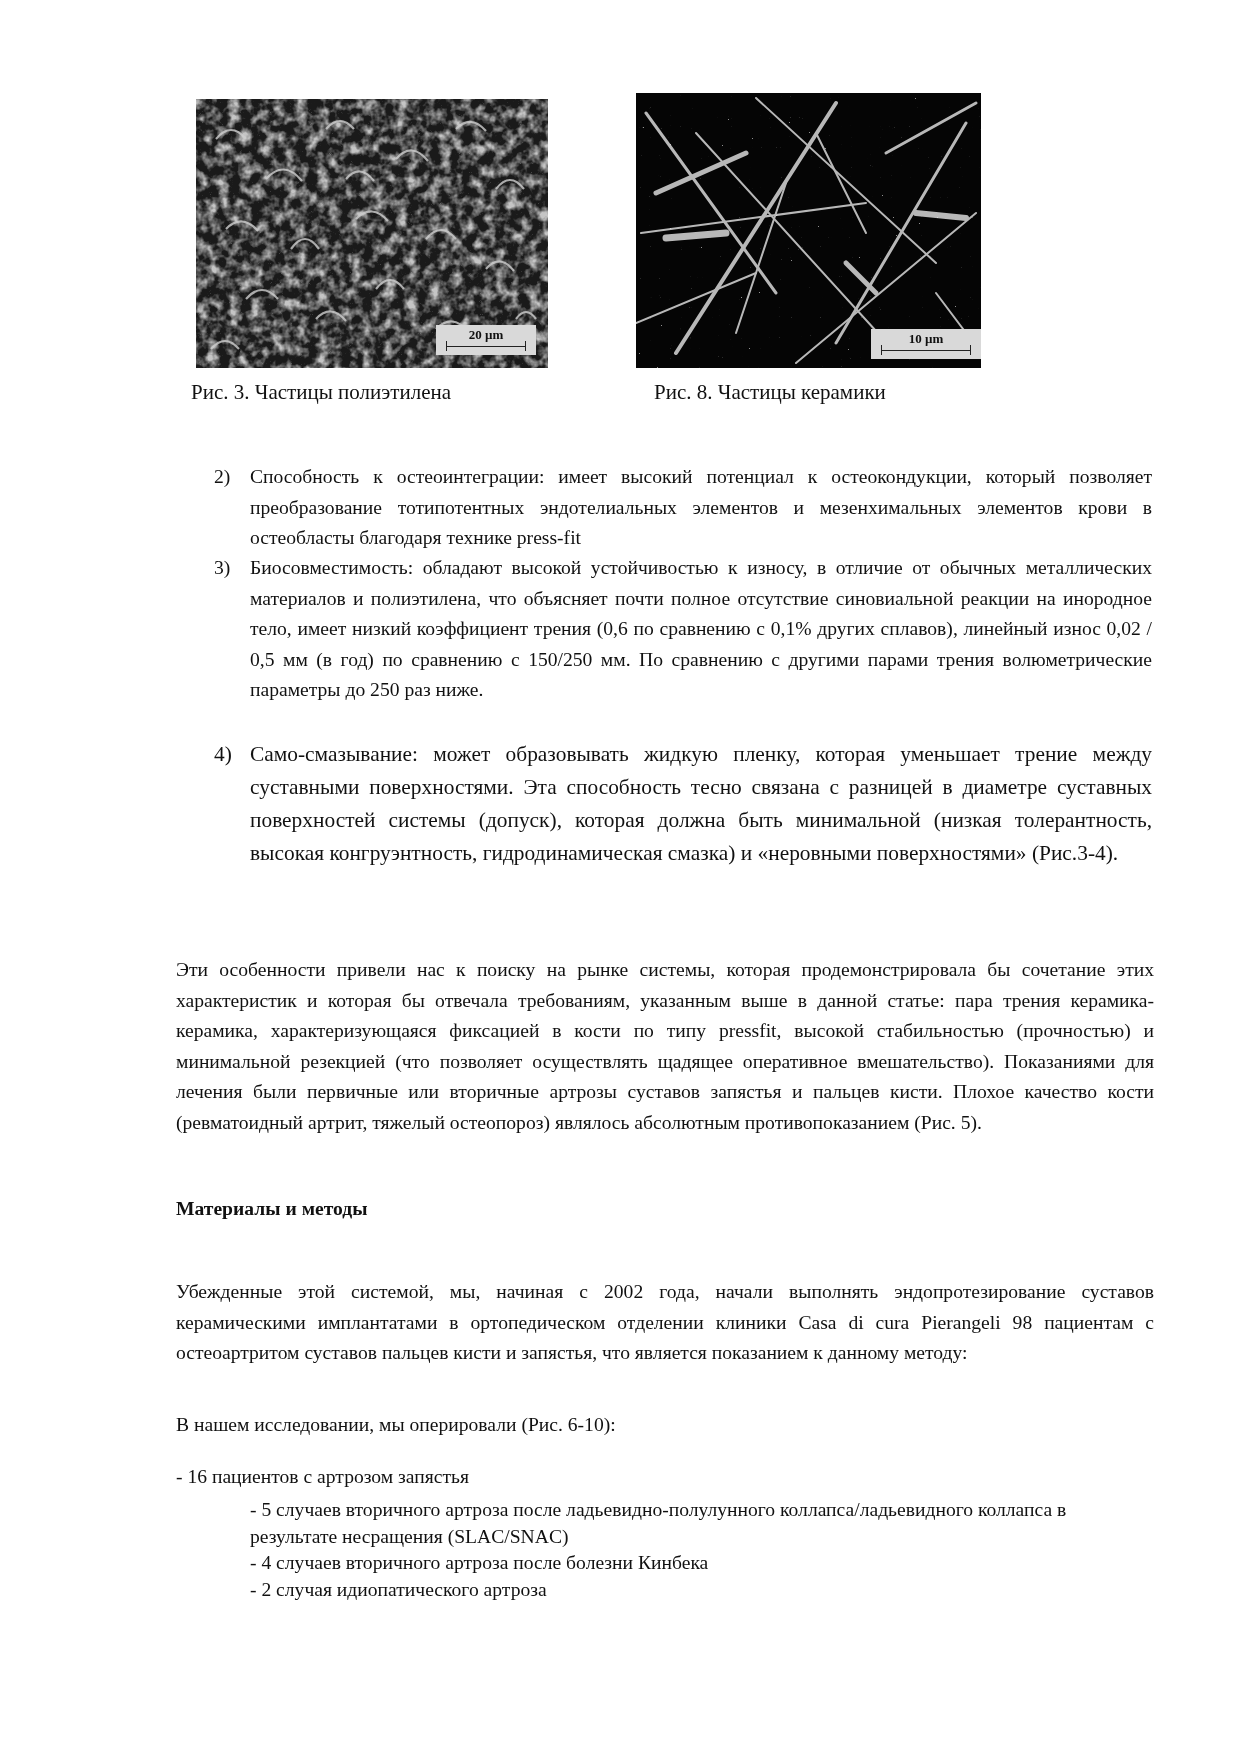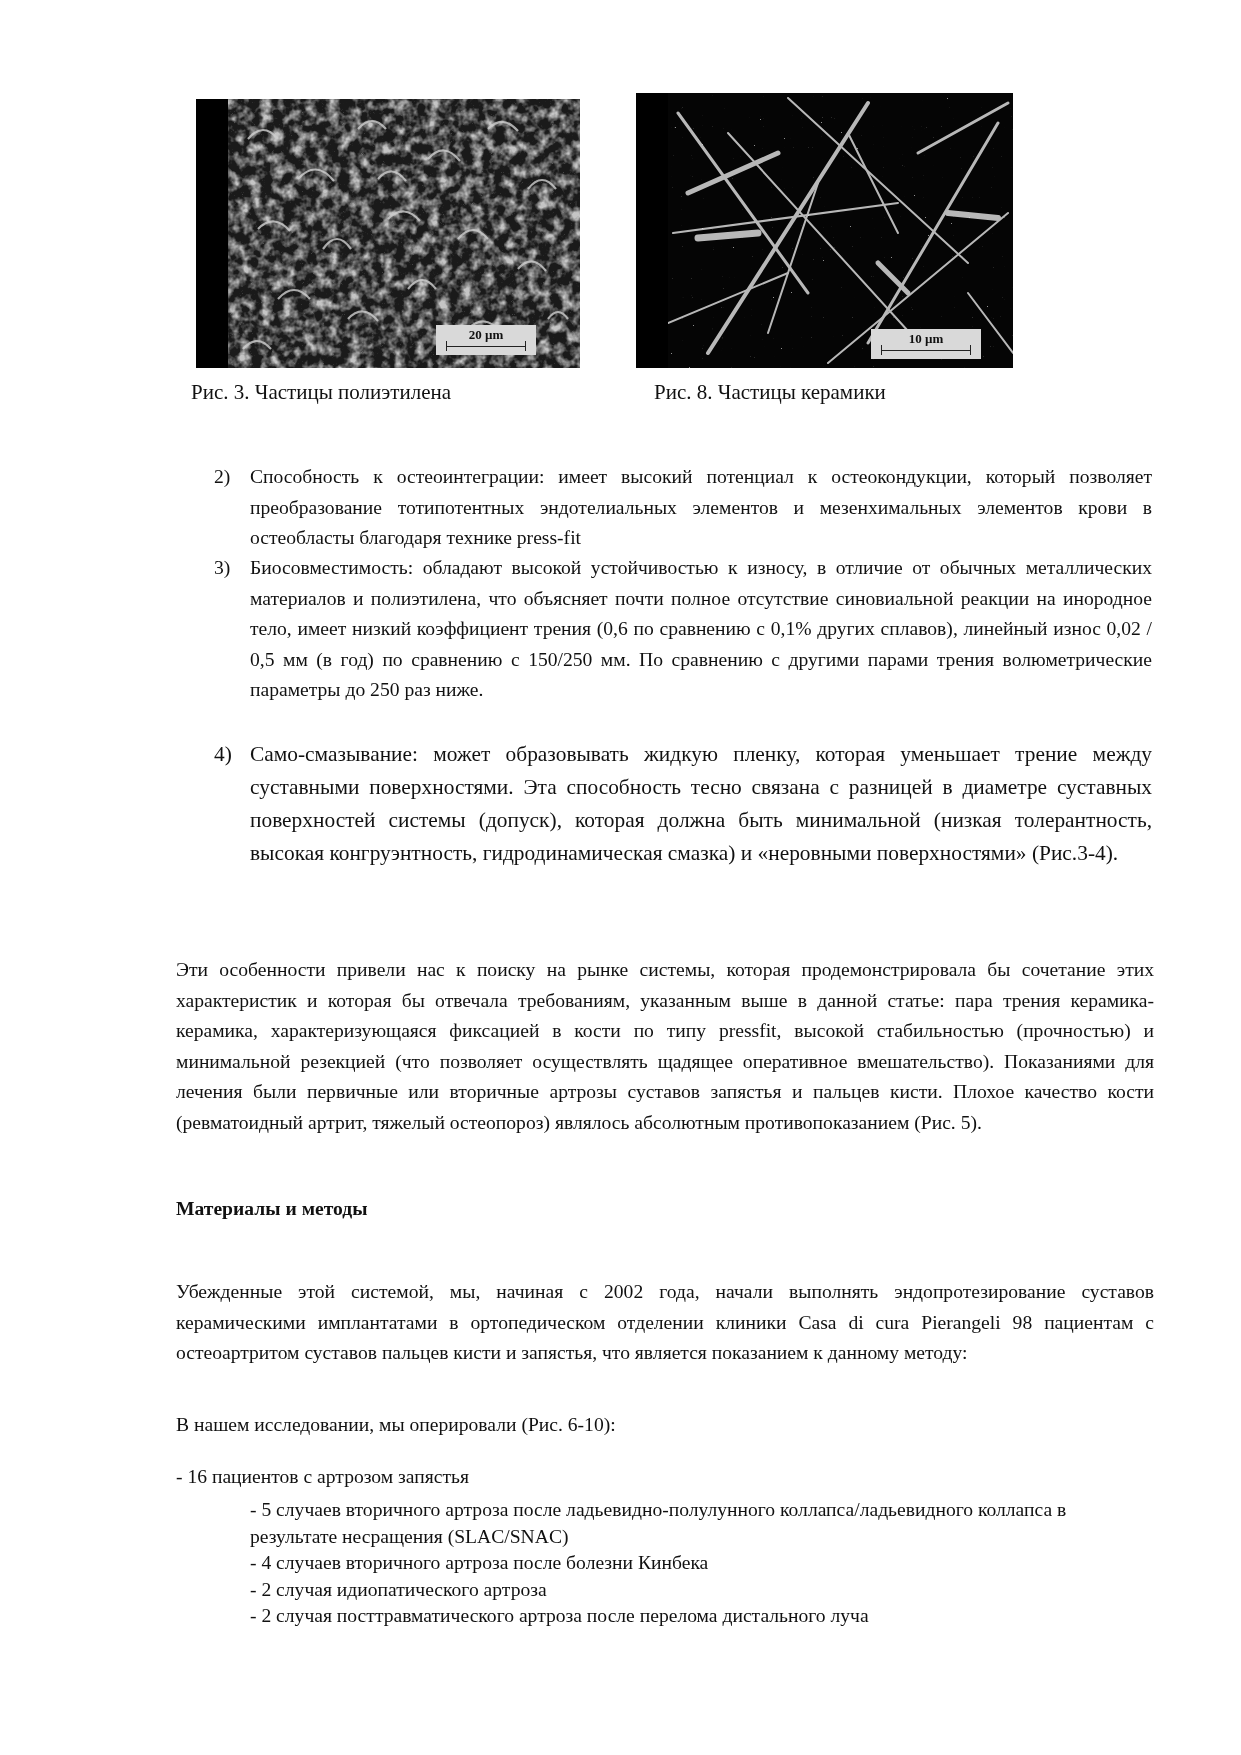--- a/index.html
+++ b/index.html
@@ -5,21 +5,21 @@
     html, body { margin: 0; padding: 0; background: #ffffff; }
     body {
       width: 1241px; height: 1755px; position: relative; overflow: hidden;
       font-family: "Liberation Serif", "DejaVu Serif", serif;
       color: #111111;
     }
     .abs { position: absolute; }
 
     
     .figure-img {
-      position: absolute; background: #000000; overflow: hidden; padding-left: 32px;
+      position: absolute; background: #c2410c; overflow: hidden;
     }
     .figure-img svg { display: block; width: 100%; height: 100%; }
     .scalebar {
       position: absolute; background: #d9d9d9;
       font-family: "Liberation Serif", serif; font-weight: bold;
       font-size: 13px; color: #111; text-align: center;
     }
     .scalebar .label { position: absolute; left: 0; right: 0; top: 2px; }
     .scalebar .line {
       position: absolute; left: 10px; right: 10px; bottom: 8px;
@@ -154,14 +154,13 @@
 <div class="para" style="top:1243px;margin-top:34px;">Убежденные этой системой, мы, начиная с 2002 года, начали выполнять эндопротезирование суставов керамическими имплантатами в ортопедическом отделении клиники Casa di cura Pierangeli 98 пациентам с остеоартритом суставов пальцев кисти  и запястья, что является показанием к данному методу:</div>
 
 <div class="line" style="left:176px; top:1393px;">В нашем исследовании, мы оперировали (Рис. 6-10):</div>
 
 <div class="line" style="left:176px; top:1445px;">- 16 пациентов с артрозом запястья</div>
 
 <div class="sub-list" style="top:1497px;">
   <div>- 5 случаев вторичного артроза после ладьевидно-полулунного коллапса/ладьевидного коллапса в результате несращения (SLAC/SNAC)</div>
   <div>- 4 случаев вторичного артроза после болезни Кинбека</div>
   <div>- 2 случая идиопатического артроза</div>
-  <div>- 2 случая посттравматического артроза после перелома дистального луча</div>
 </div>
 
 </body></html>

